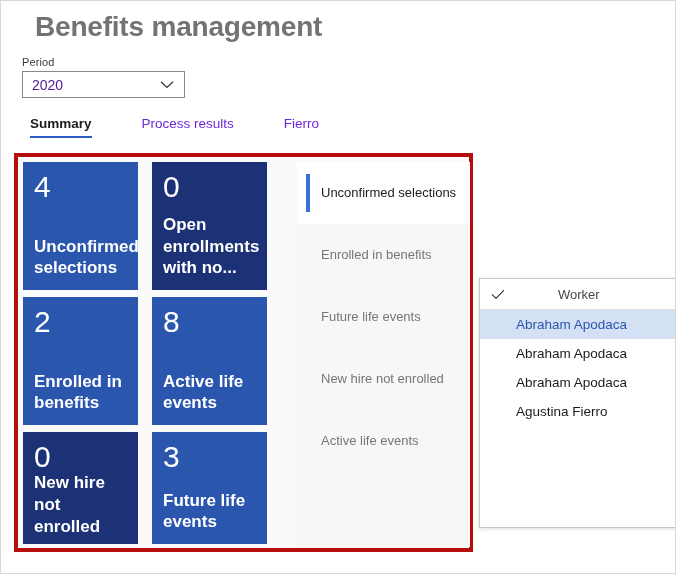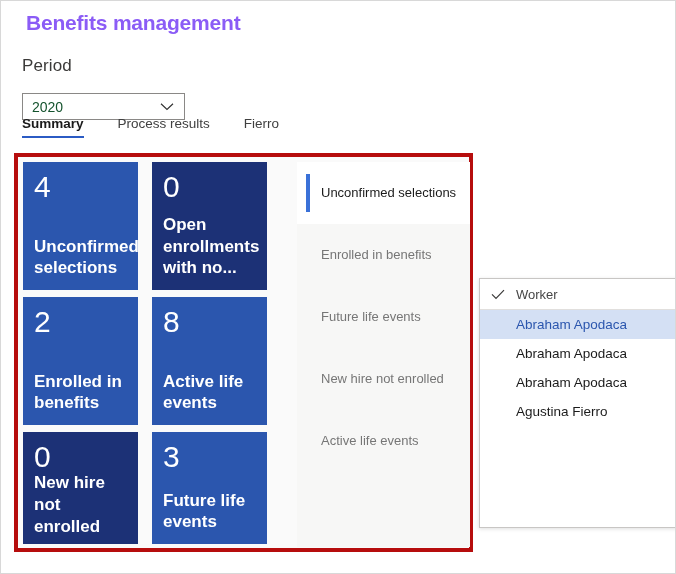--- a/index.html
+++ b/index.html
@@ -20,77 +20,77 @@
     width: 676px;
     height: 574px;
     background: #ffffff;
     border: 1px solid #d8d8d8;
     overflow: hidden;
   }
 
   
   #page-title {
     position: absolute;
-    left: 25px;
+    left: 34px;
     top: 10px;
-    font-size: 21px;
+    font-size: 28px;
     font-weight: 600;
-    color: #8b5cf6;
+    color: #737373;
     letter-spacing: -0.2px;
     white-space: nowrap;
   }
 
   
   #period-group {
     position: absolute;
     left: 21px;
     top: 55px;
   }
   #period-label {
-    font-size: 17px;
+    font-size: 11px;
     color: #3b3a39;
-    margin-bottom: 17px;
+    margin-bottom: 3px;
     letter-spacing: 0.1px;
   }
   #period-select {
     position: relative;
     width: 163px;
     height: 27px;
     border: 1px solid #8a8886;
     background: #ffffff;
     display: flex;
     align-items: center;
   }
   #period-value {
     font-size: 14px;
-    color: #14532d;
+    color: #4c1d95;
     padding-left: 9px;
   }
   #period-chevron {
     position: absolute;
     right: 10px;
     top: 50%;
     transform: translateY(-50%);
     line-height: 0;
   }
   #period-chevron svg { display: block; }
 
   
   #tabstrip {
     position: absolute;
-    left: 21px;
+    left: 29px;
     top: 115px;
     display: flex;
     align-items: flex-start;
-    gap: 0;
+    gap: 16px;
   }
   .tab {
     position: relative;
     font-size: 13.5px;
-    color: #404040;
+    color: #6d28d9;
     padding: 0 17px 9px 0;
     white-space: nowrap;
     cursor: pointer;
   }
   .tab:not(:first-child) { padding-left: 17px; }
   .tab.active {
     color: #1b1b1b;
     font-weight: 600;
   }
   .tab.active::after {
@@ -210,21 +210,21 @@
     cursor: pointer;
   }
   #worker-check {
     width: 36px;
     display: flex;
     justify-content: center;
     align-items: center;
     line-height: 0;
   }
   #worker-check svg { display: block; }
-  #worker-header-label { padding-left: 0; }
+  #worker-header-label { padding-left: 0; margin-left: 42px; }
 
   .worker-row {
     height: 29px;
     display: flex;
     align-items: center;
     padding-left: 36px;
     font-size: 13.5px;
     color: #1b1b1b;
     cursor: pointer;
     text-align: right;

